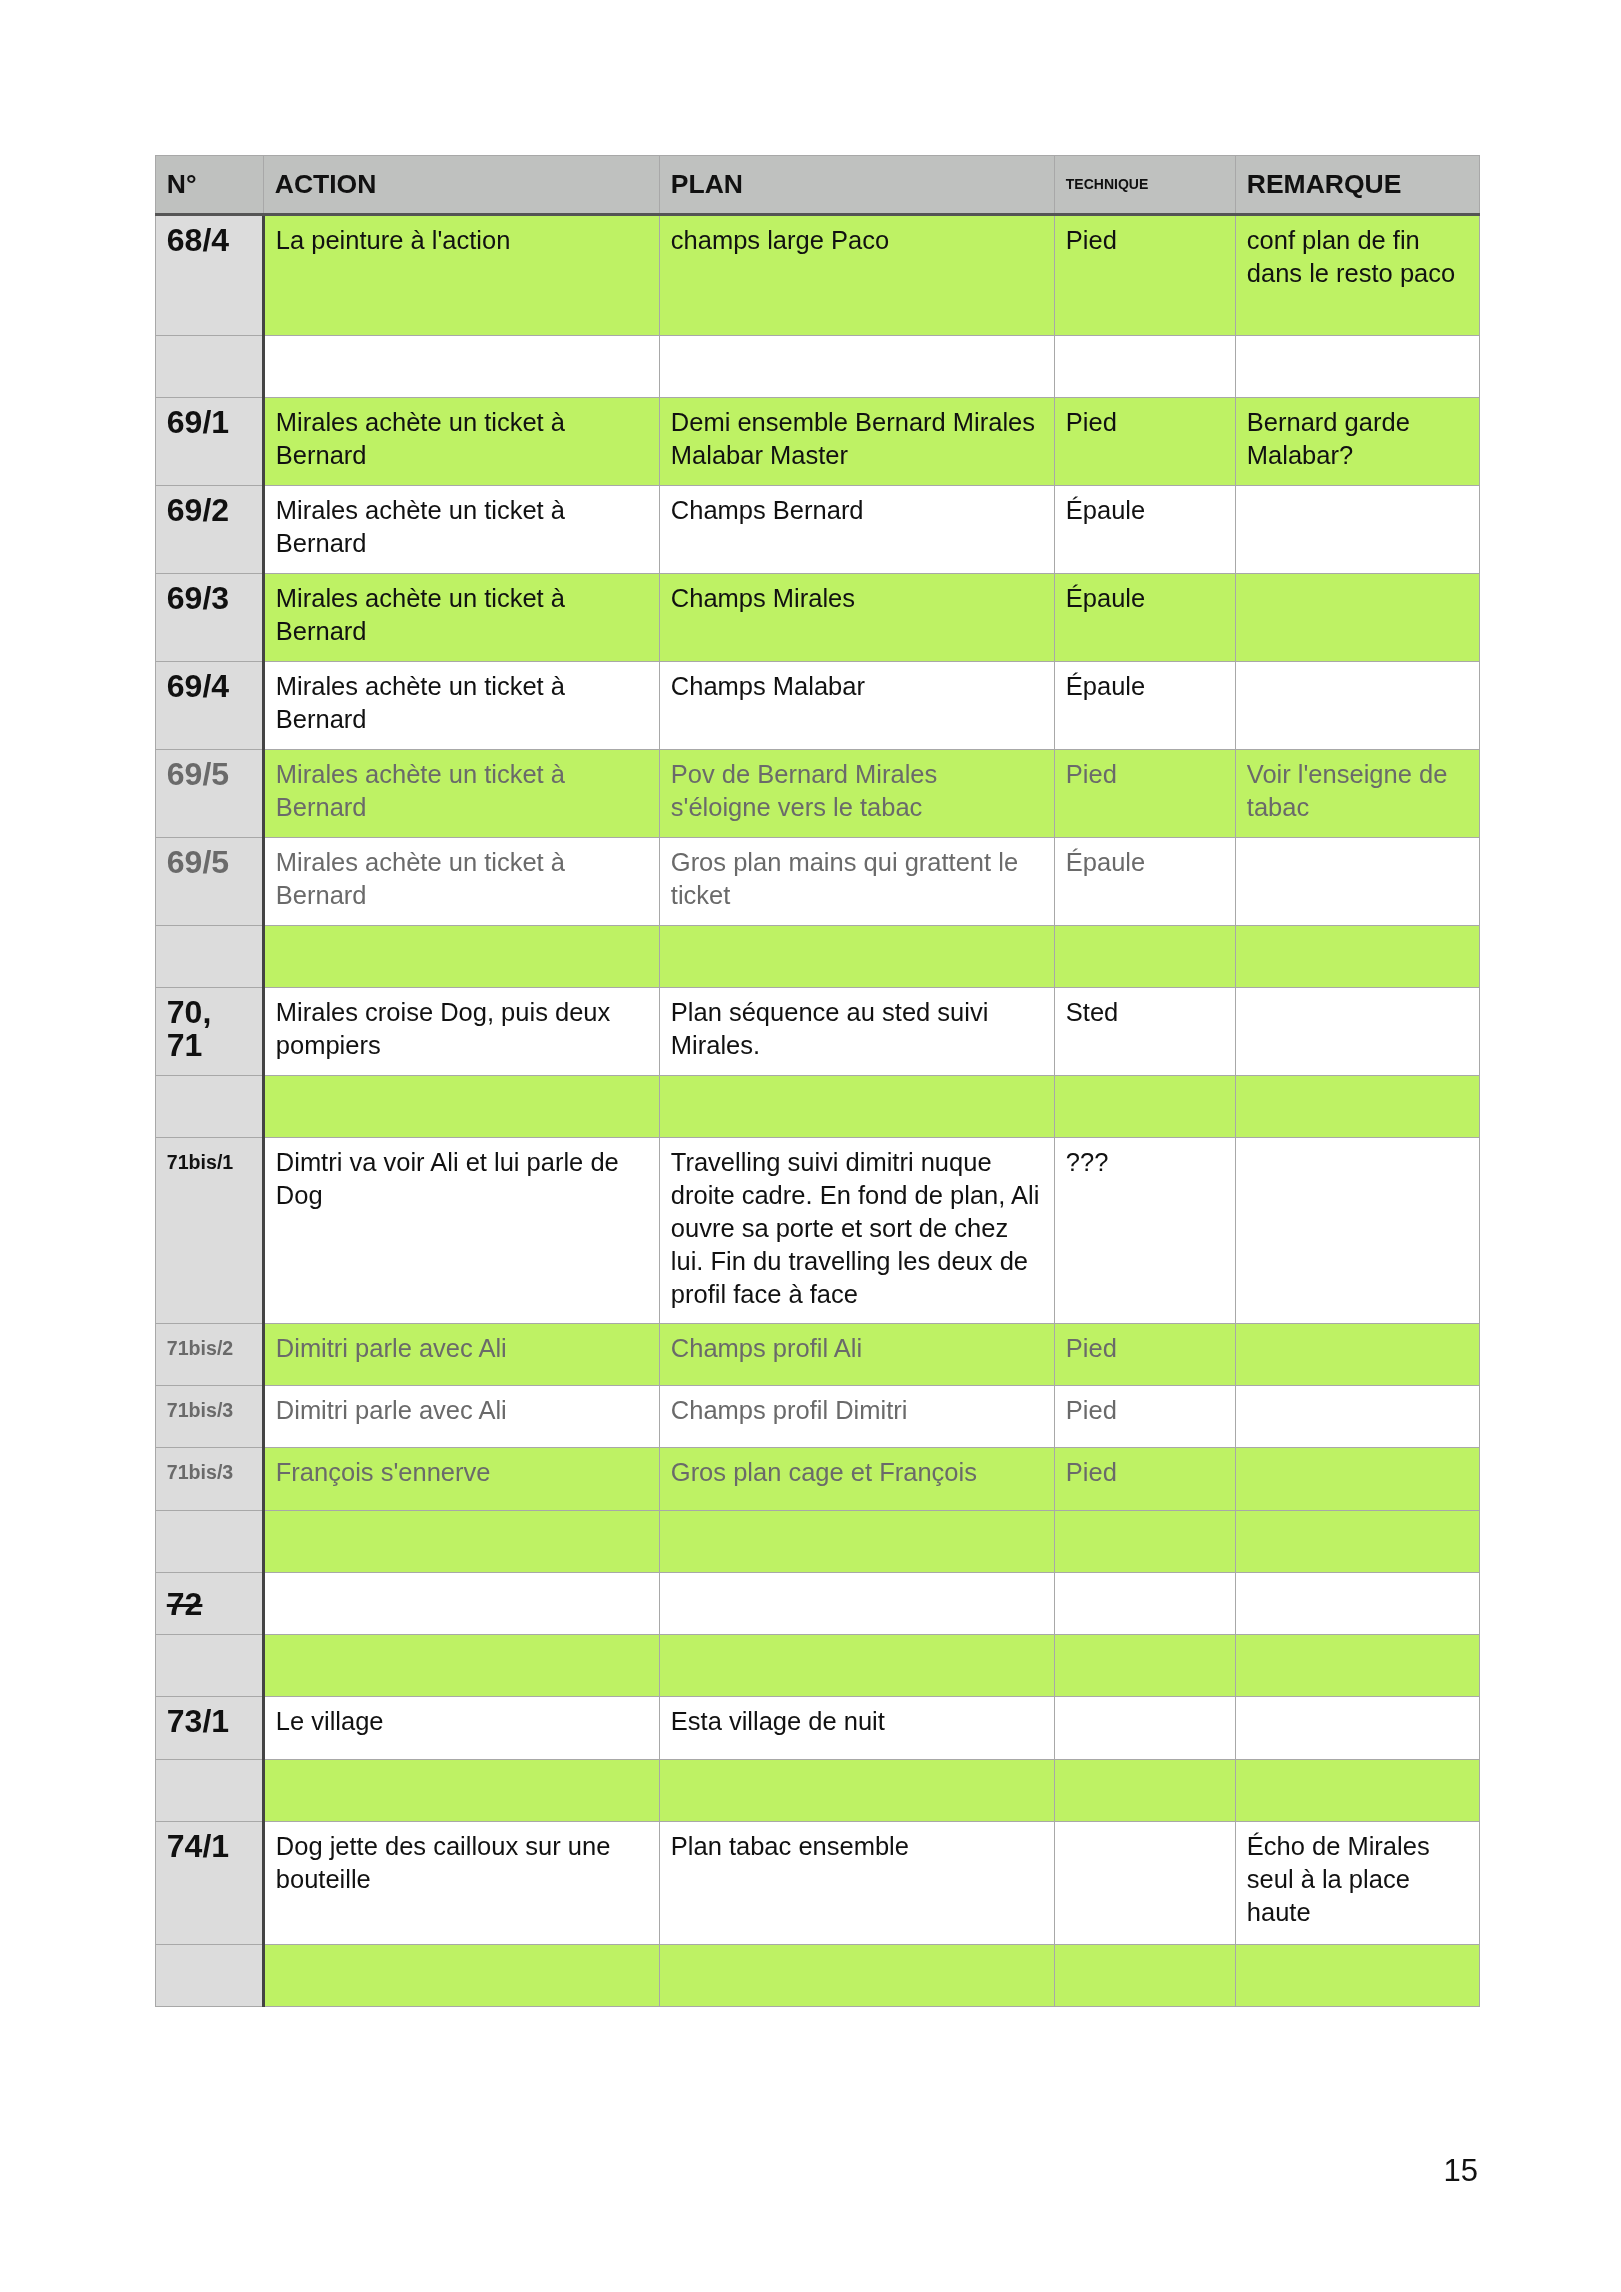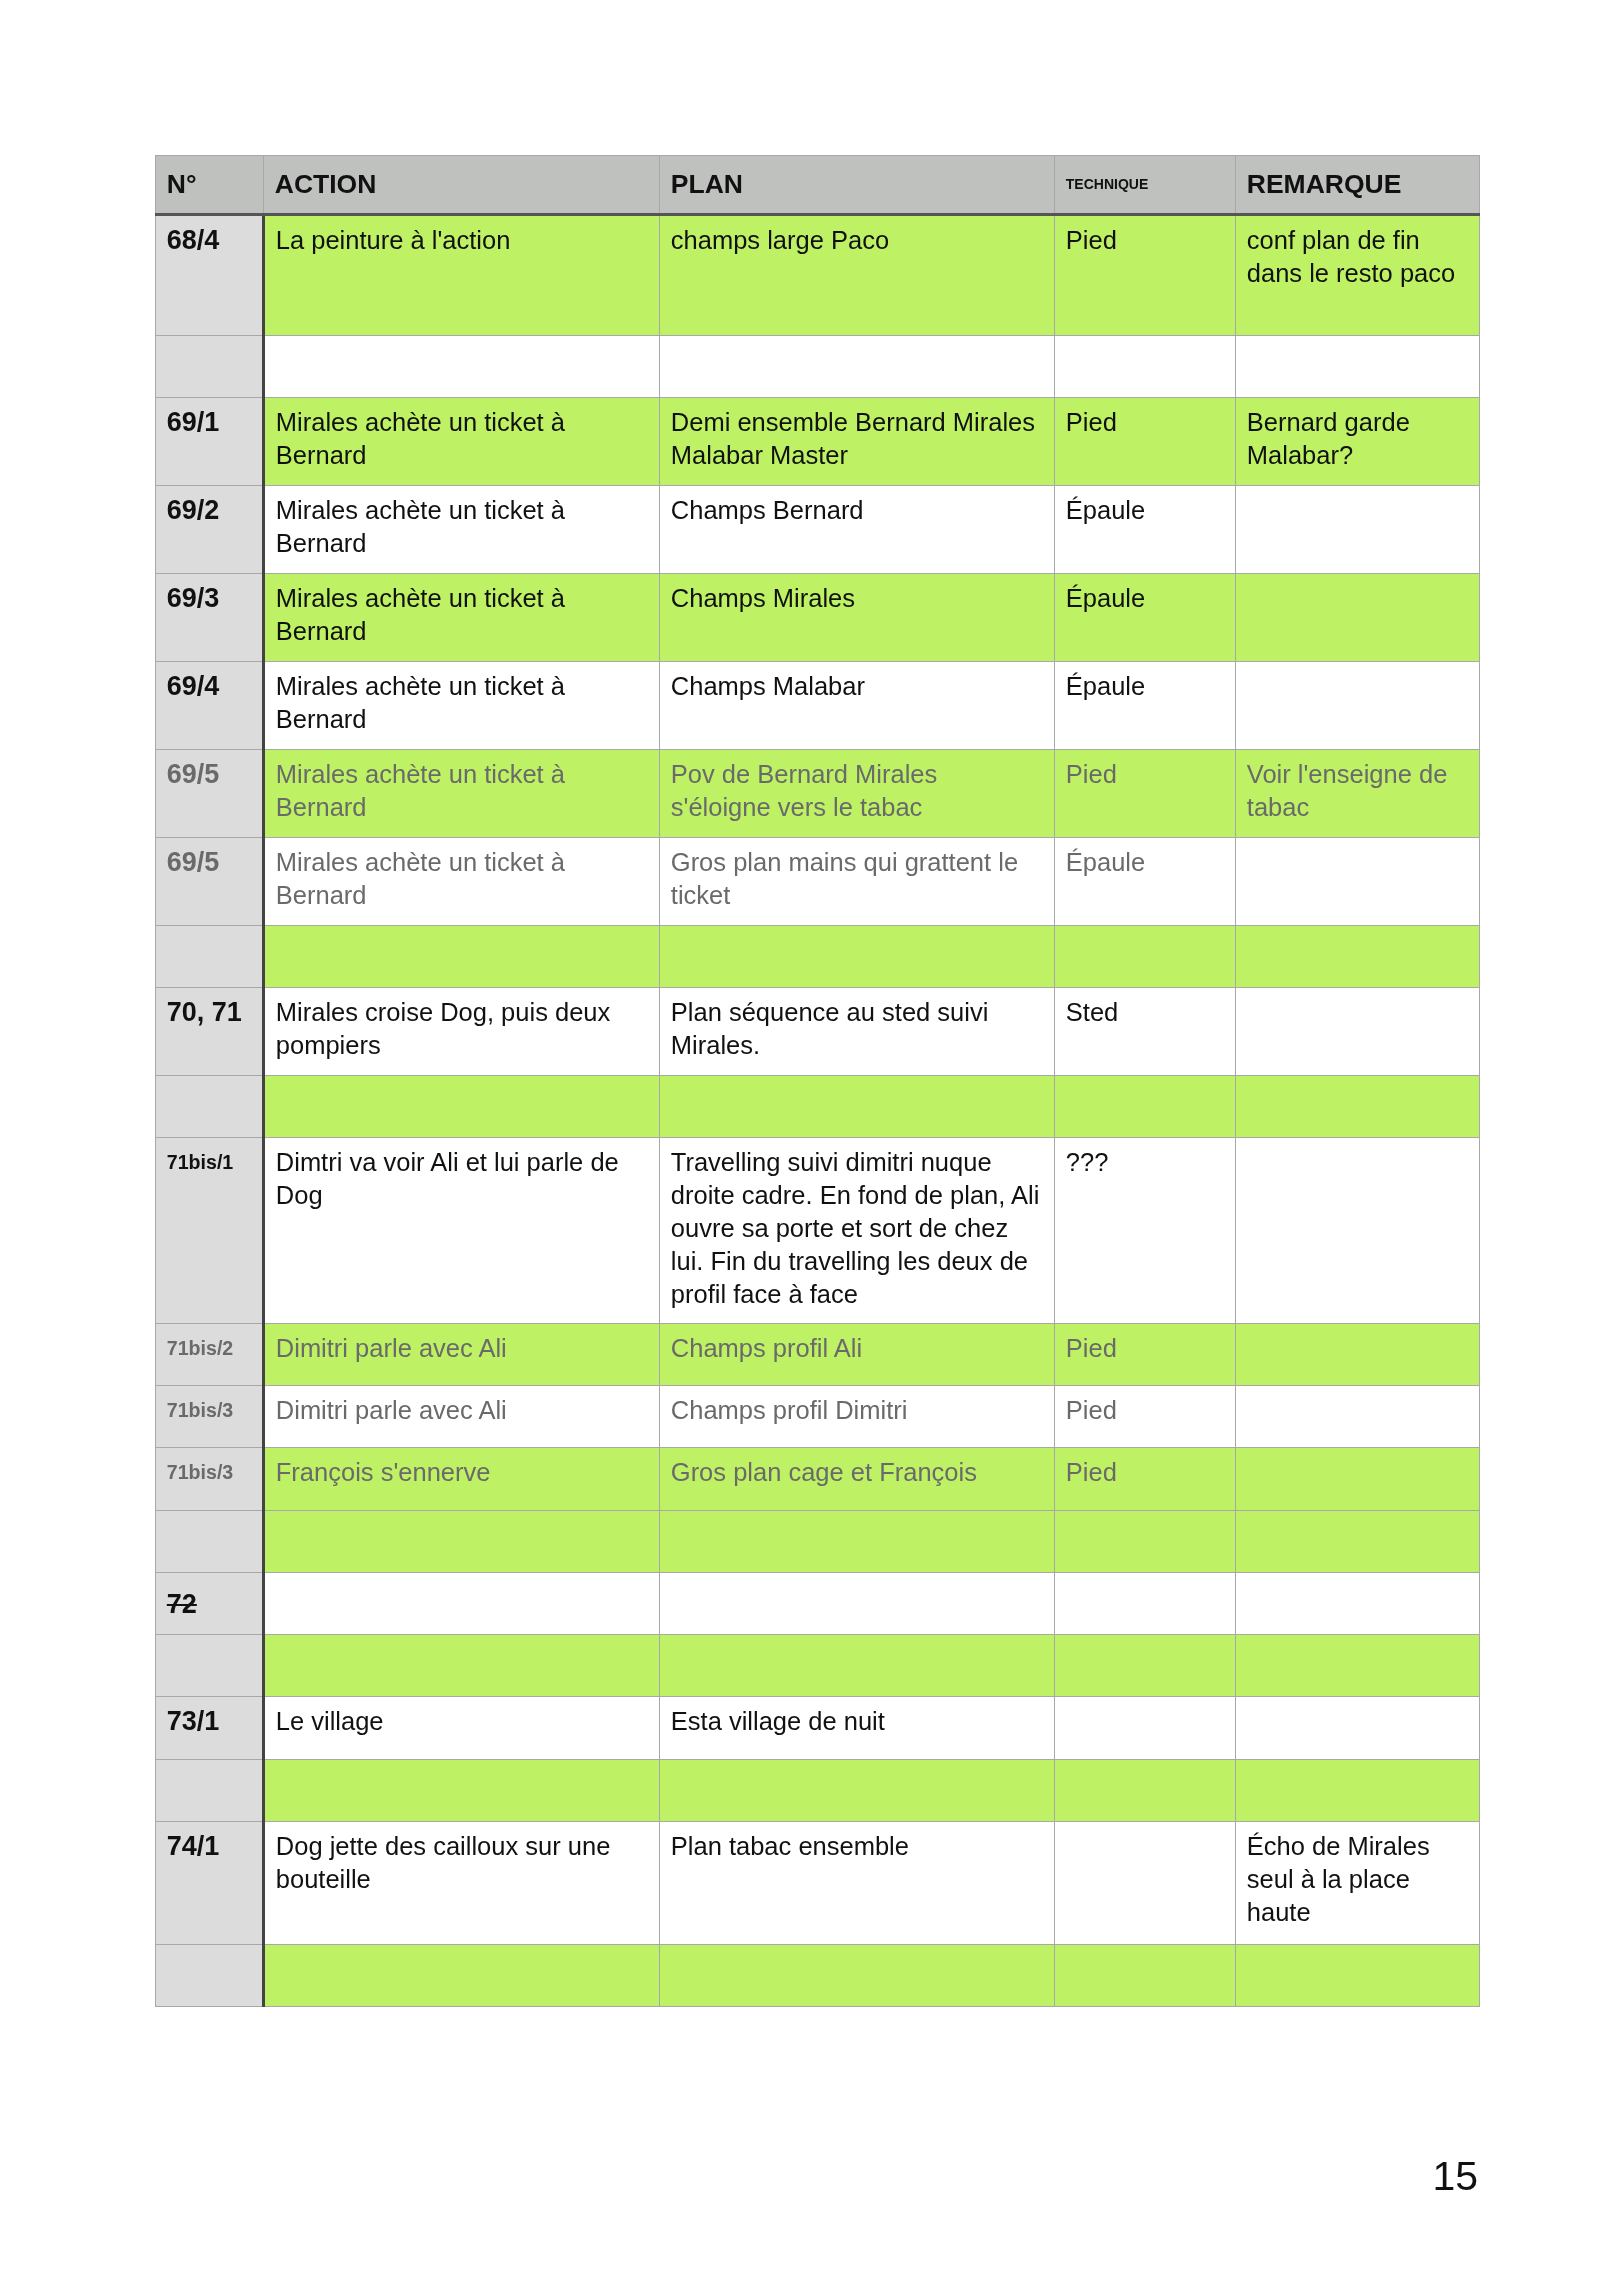--- a/index.html
+++ b/index.html
@@ -1,28 +1,28 @@
 <!DOCTYPE html>
 <html><head>
 <meta charset="utf-8">
 <style>
   html, body { margin:0; padding:0; background:#ffffff; }
   body { width:1621px; height:2293px; position:relative; font-family:"Liberation Sans", sans-serif; color:#111; }
   .table { position:absolute; left:155px; top:155px; width:1324px; border-collapse:collapse; table-layout:fixed; }
   .table th, .table td { border:1.5px solid #a8a8a8; vertical-align:top; text-align:left; padding:7.8px 10.8px 5.9px 10.8px; font-size:25.5px; line-height:33px; }
   .table th { background:#bfc1bf; font-weight:bold; height:49px; vertical-align:middle; padding-top:3.9px; padding-bottom:3.9px; font-size:26.5px; border-bottom:3.9px solid #555; }
   .table th.tech { font-size:14px; }
-  .table td.num { background:#dcdcdc; font-weight:bold; border-right:3.9px solid #444; font-size:27px; }
+  .table td.num { background:#dcdcdc; font-weight:bold; border-right:3.9px solid #444; font-size:32px; }
   .table td.num.small { font-size:19.6px; }
   .table td.num.right { text-align:left; }
   .table tr.even td:not(.num) { background:#bef264; }
   .table tr.odd td:not(.num) { background:#ffffff; }
   .table tr.muted td { color:#6a6a6a; }
   .strike { text-decoration:line-through; }
-  .page-number { position:absolute; right:143px; top:2153px; font-size:41px; color:#111; }
+  .page-number { position:absolute; right:143px; top:2153px; font-size:31px; color:#111; }
 </style>
 </head>
 <body>
 
 <table class="table">
   <colgroup>
     <col style="width:108px">
     <col style="width:396px">
     <col style="width:395px">
     <col style="width:181px">

